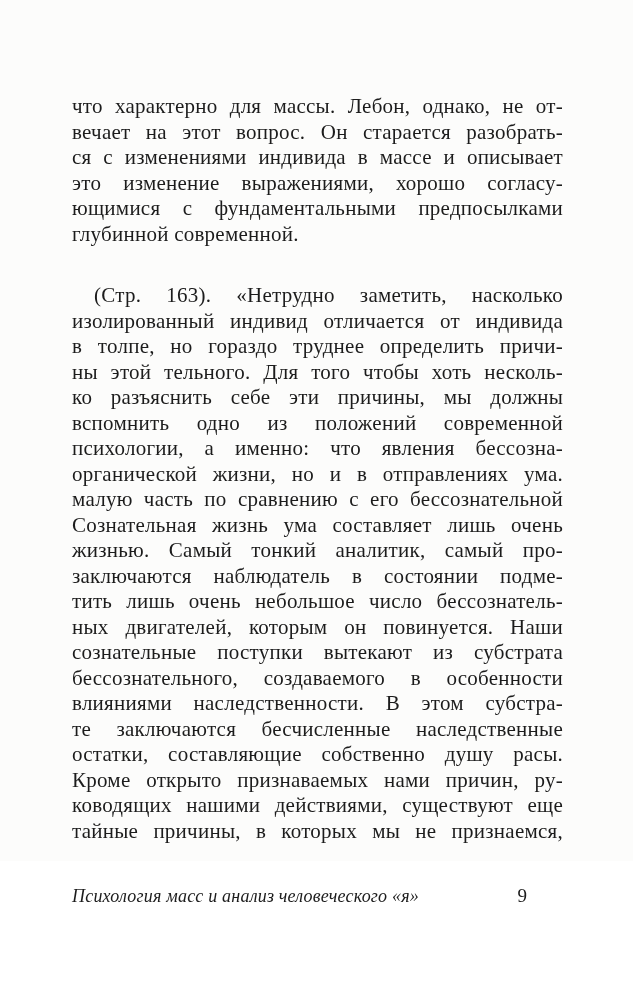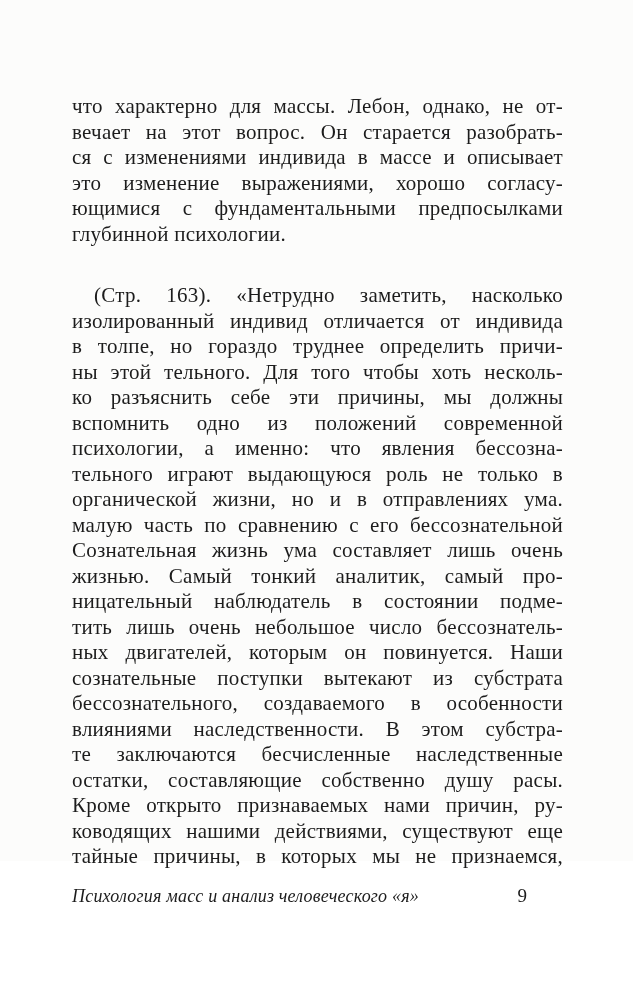--- a/index.html
+++ b/index.html
@@ -56,37 +56,36 @@
 <div class="page">
 
   <div class="text-block">
 
     <div class="para">
       <div class="line">что характерно для массы. Лебон, однако, не от-</div>
       <div class="line">вечает на этот вопрос. Он старается разобрать-</div>
       <div class="line">ся с изменениями индивида в массе и описывает</div>
       <div class="line">это изменение выражениями, хорошо согласу-</div>
       <div class="line">ющимися с фундаментальными предпосылками</div>
-      <div class="line para-end">глубинной психологии.</div>
+      <div class="line para-end">глубинной современной.</div>
     </div>
 
     <div class="para">
       <div class="line indent">(Стр. 163). «Нетрудно заметить, насколько</div>
       <div class="line">изолированный индивид отличается от индивида</div>
       <div class="line">в толпе, но гораздо труднее определить причи-</div>
       <div class="line">ны этой тельного. Для того чтобы хоть несколь-</div>
       <div class="line">ко разъяснить себе эти причины, мы должны</div>
       <div class="line">вспомнить одно из положений современной</div>
       <div class="line">психологии, а именно: что явления бессозна-</div>
-      <div class="line">тельного играют выдающуюся роль не только в</div>
       <div class="line">органической жизни, но и в отправлениях ума.</div>
       <div class="line">малую часть по сравнению с его бессознательной</div>
       <div class="line">Сознательная жизнь ума составляет лишь очень</div>
       <div class="line">жизнью. Самый тонкий аналитик, самый про-</div>
-      <div class="line">ницательный наблюдатель в состоянии подме-</div>
+      <div class="line">заключаются наблюдатель в состоянии подме-</div>
       <div class="line">тить лишь очень небольшое число бессознатель-</div>
       <div class="line">ных двигателей, которым он повинуется. Наши</div>
       <div class="line">сознательные поступки вытекают из субстрата</div>
       <div class="line">бессознательного, создаваемого в особенности</div>
       <div class="line">влияниями наследственности. В этом субстра-</div>
       <div class="line">те заключаются бесчисленные наследственные</div>
       <div class="line">остатки, составляющие собственно душу расы.</div>
       <div class="line">Кроме открыто признаваемых нами причин, ру-</div>
       <div class="line">ководящих нашими действиями, существуют еще</div>
       <div class="line">тайные причины, в которых мы не признаемся,</div>

